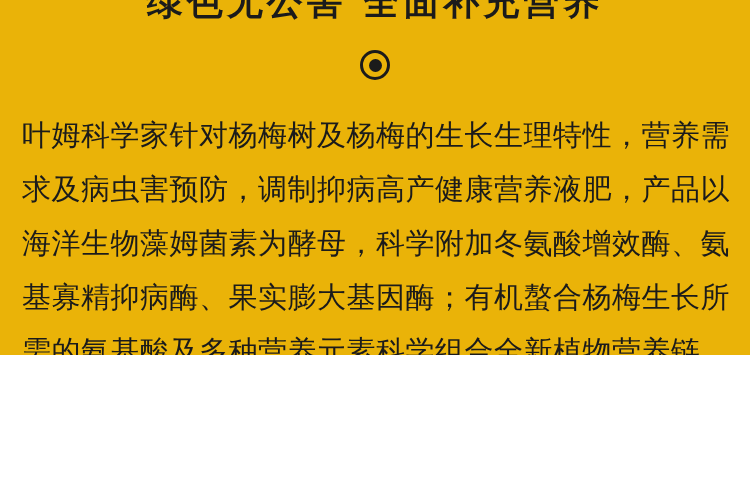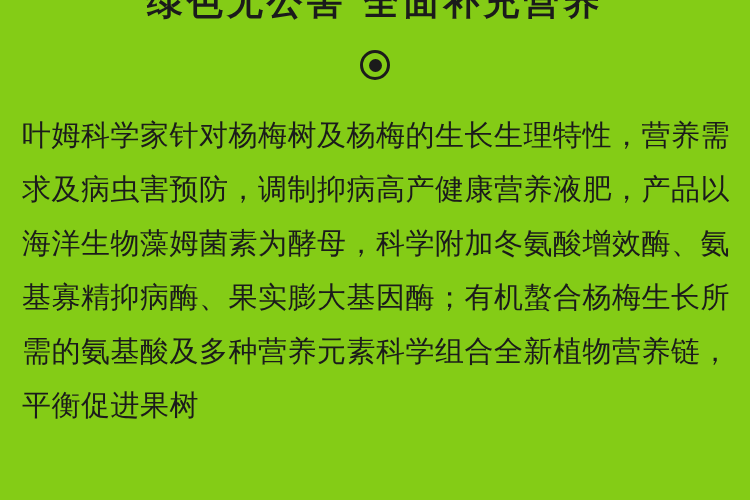--- a/index.html
+++ b/index.html
@@ -9,22 +9,22 @@
   body {
     width: 750px;
     height: 500px;
     background: #ffffff;
     font-family: "DejaVu Sans", sans-serif;
     overflow: hidden;
   }
   .page {
     position: relative;
     width: 750px;
-    height: 500px;
-    background: #84cc16;
+    height: 355px;
+    background: #eab308;
     box-sizing: border-box;
     overflow: hidden;
   }
   .headline {
     position: absolute;
     top: -22px;
     left: 0;
     width: 750px;
     text-align: center;
     font-size: 36px;

